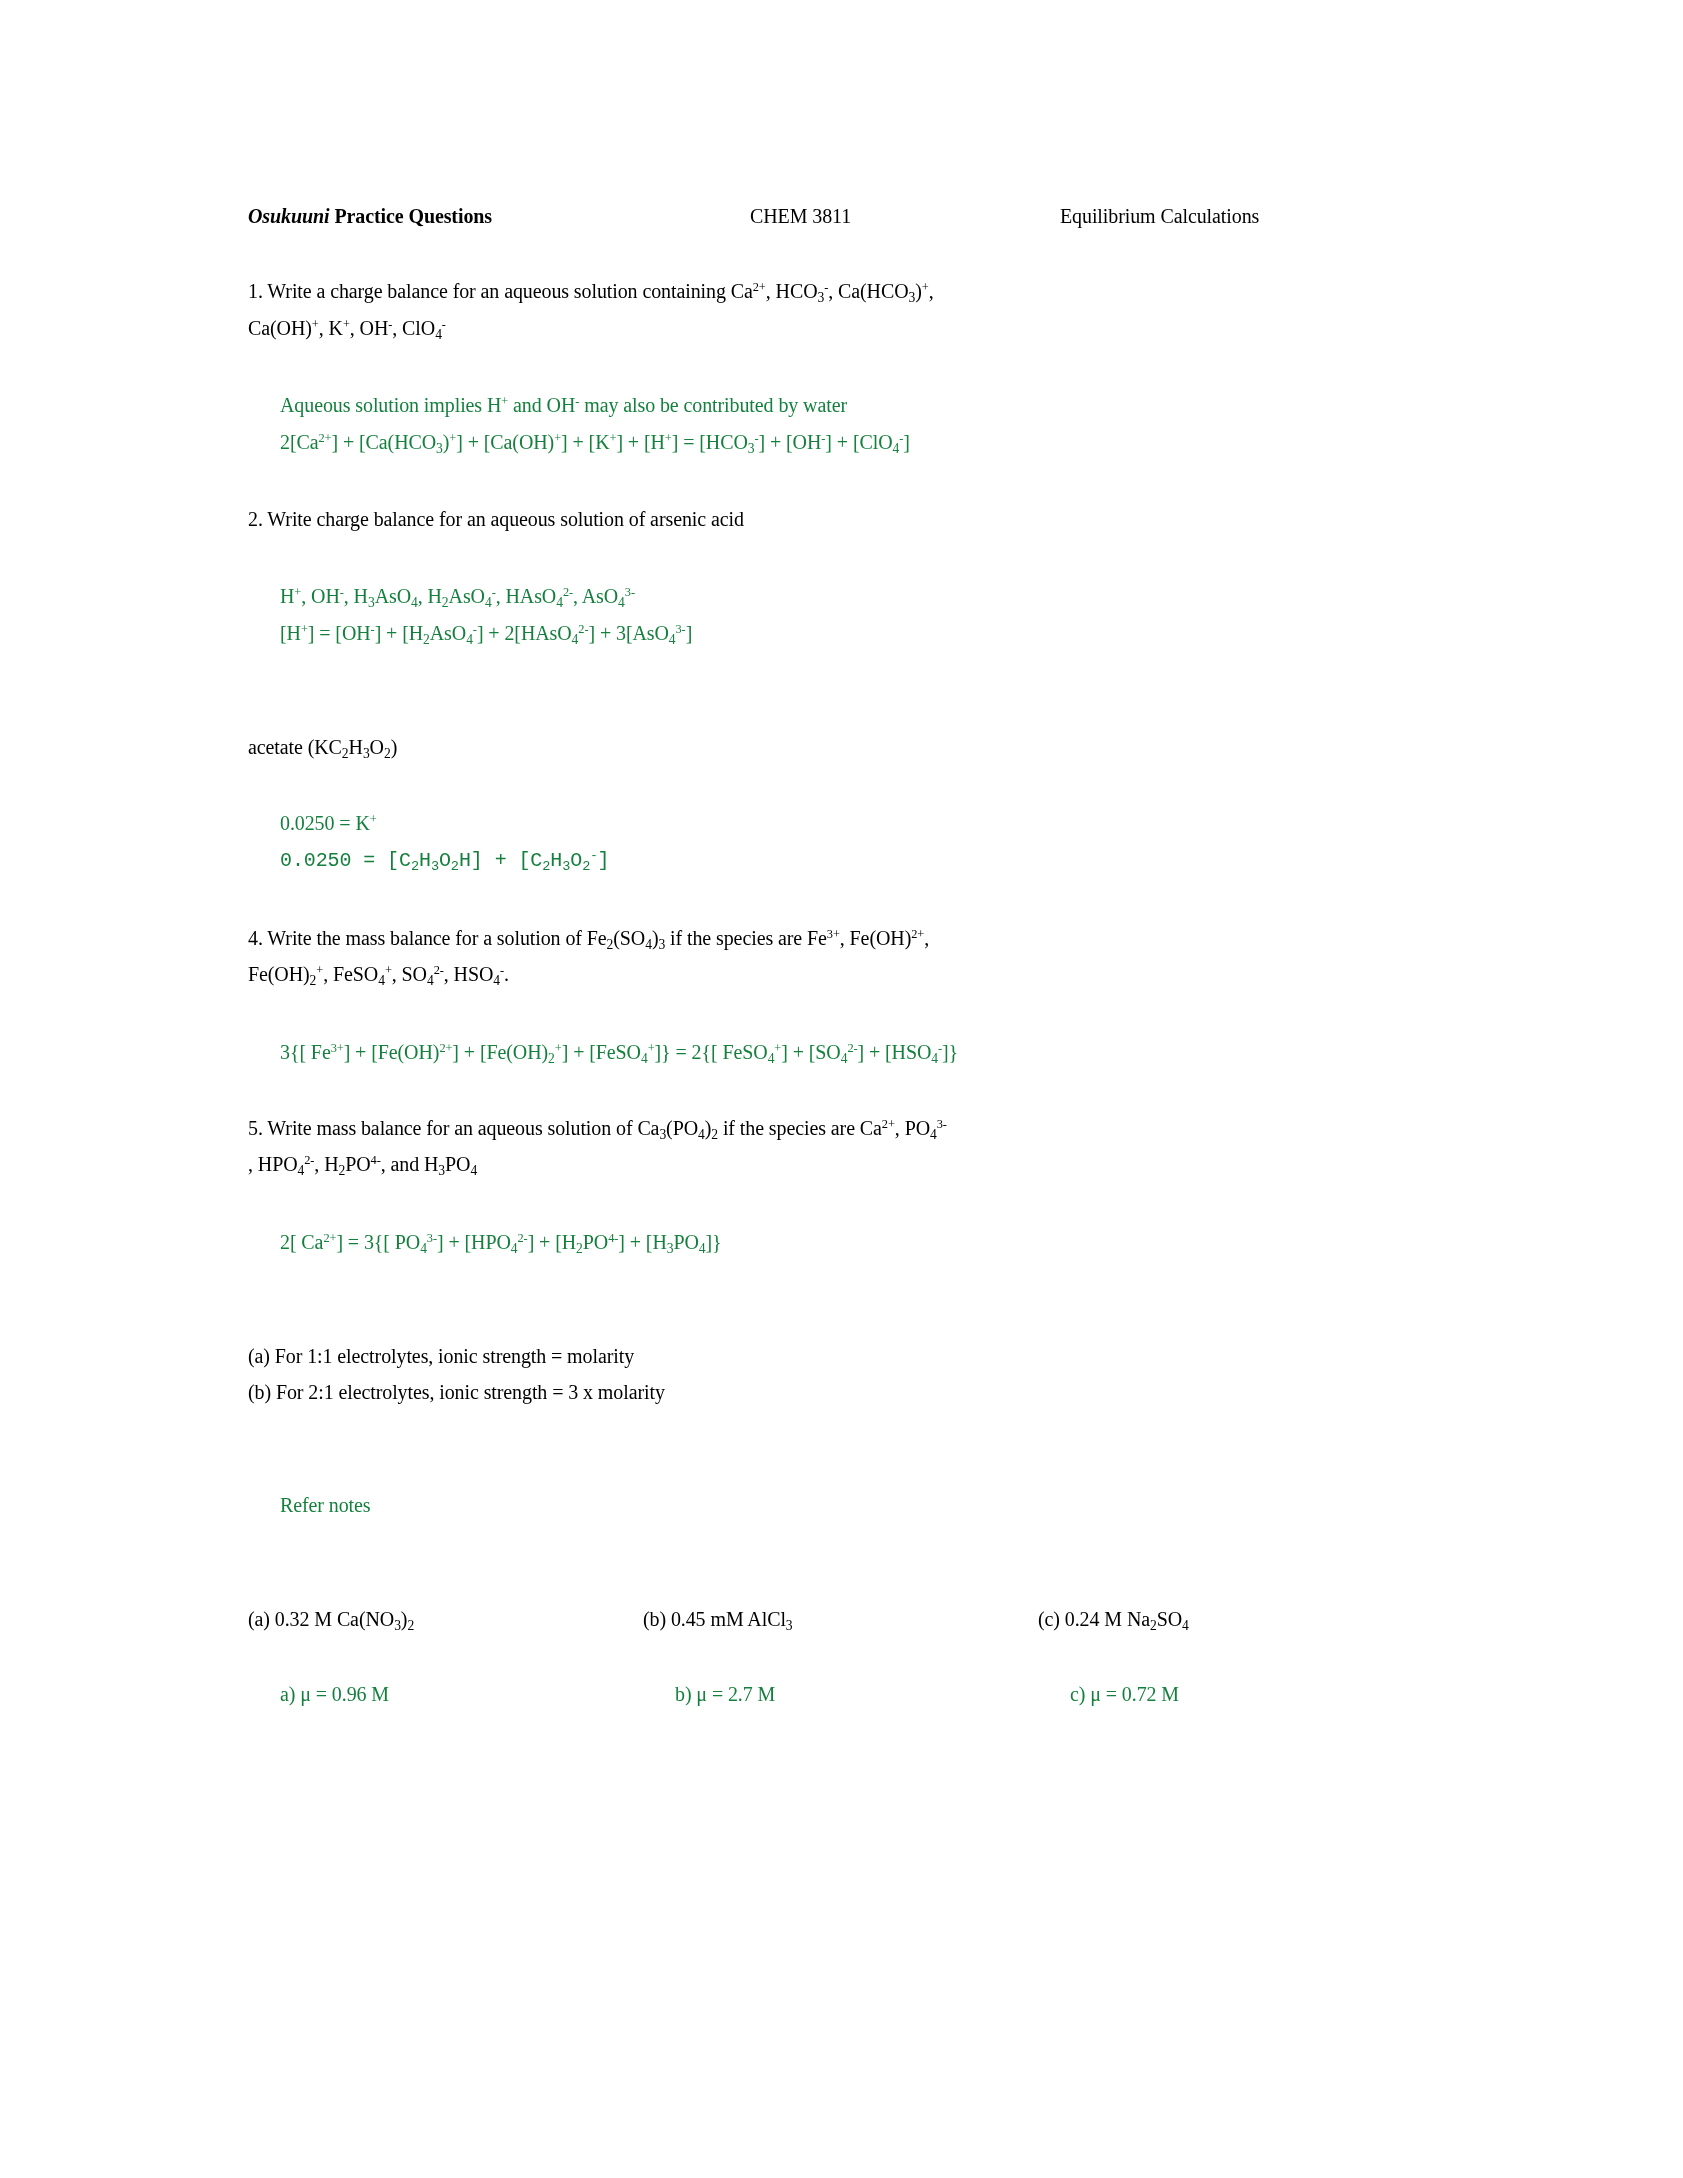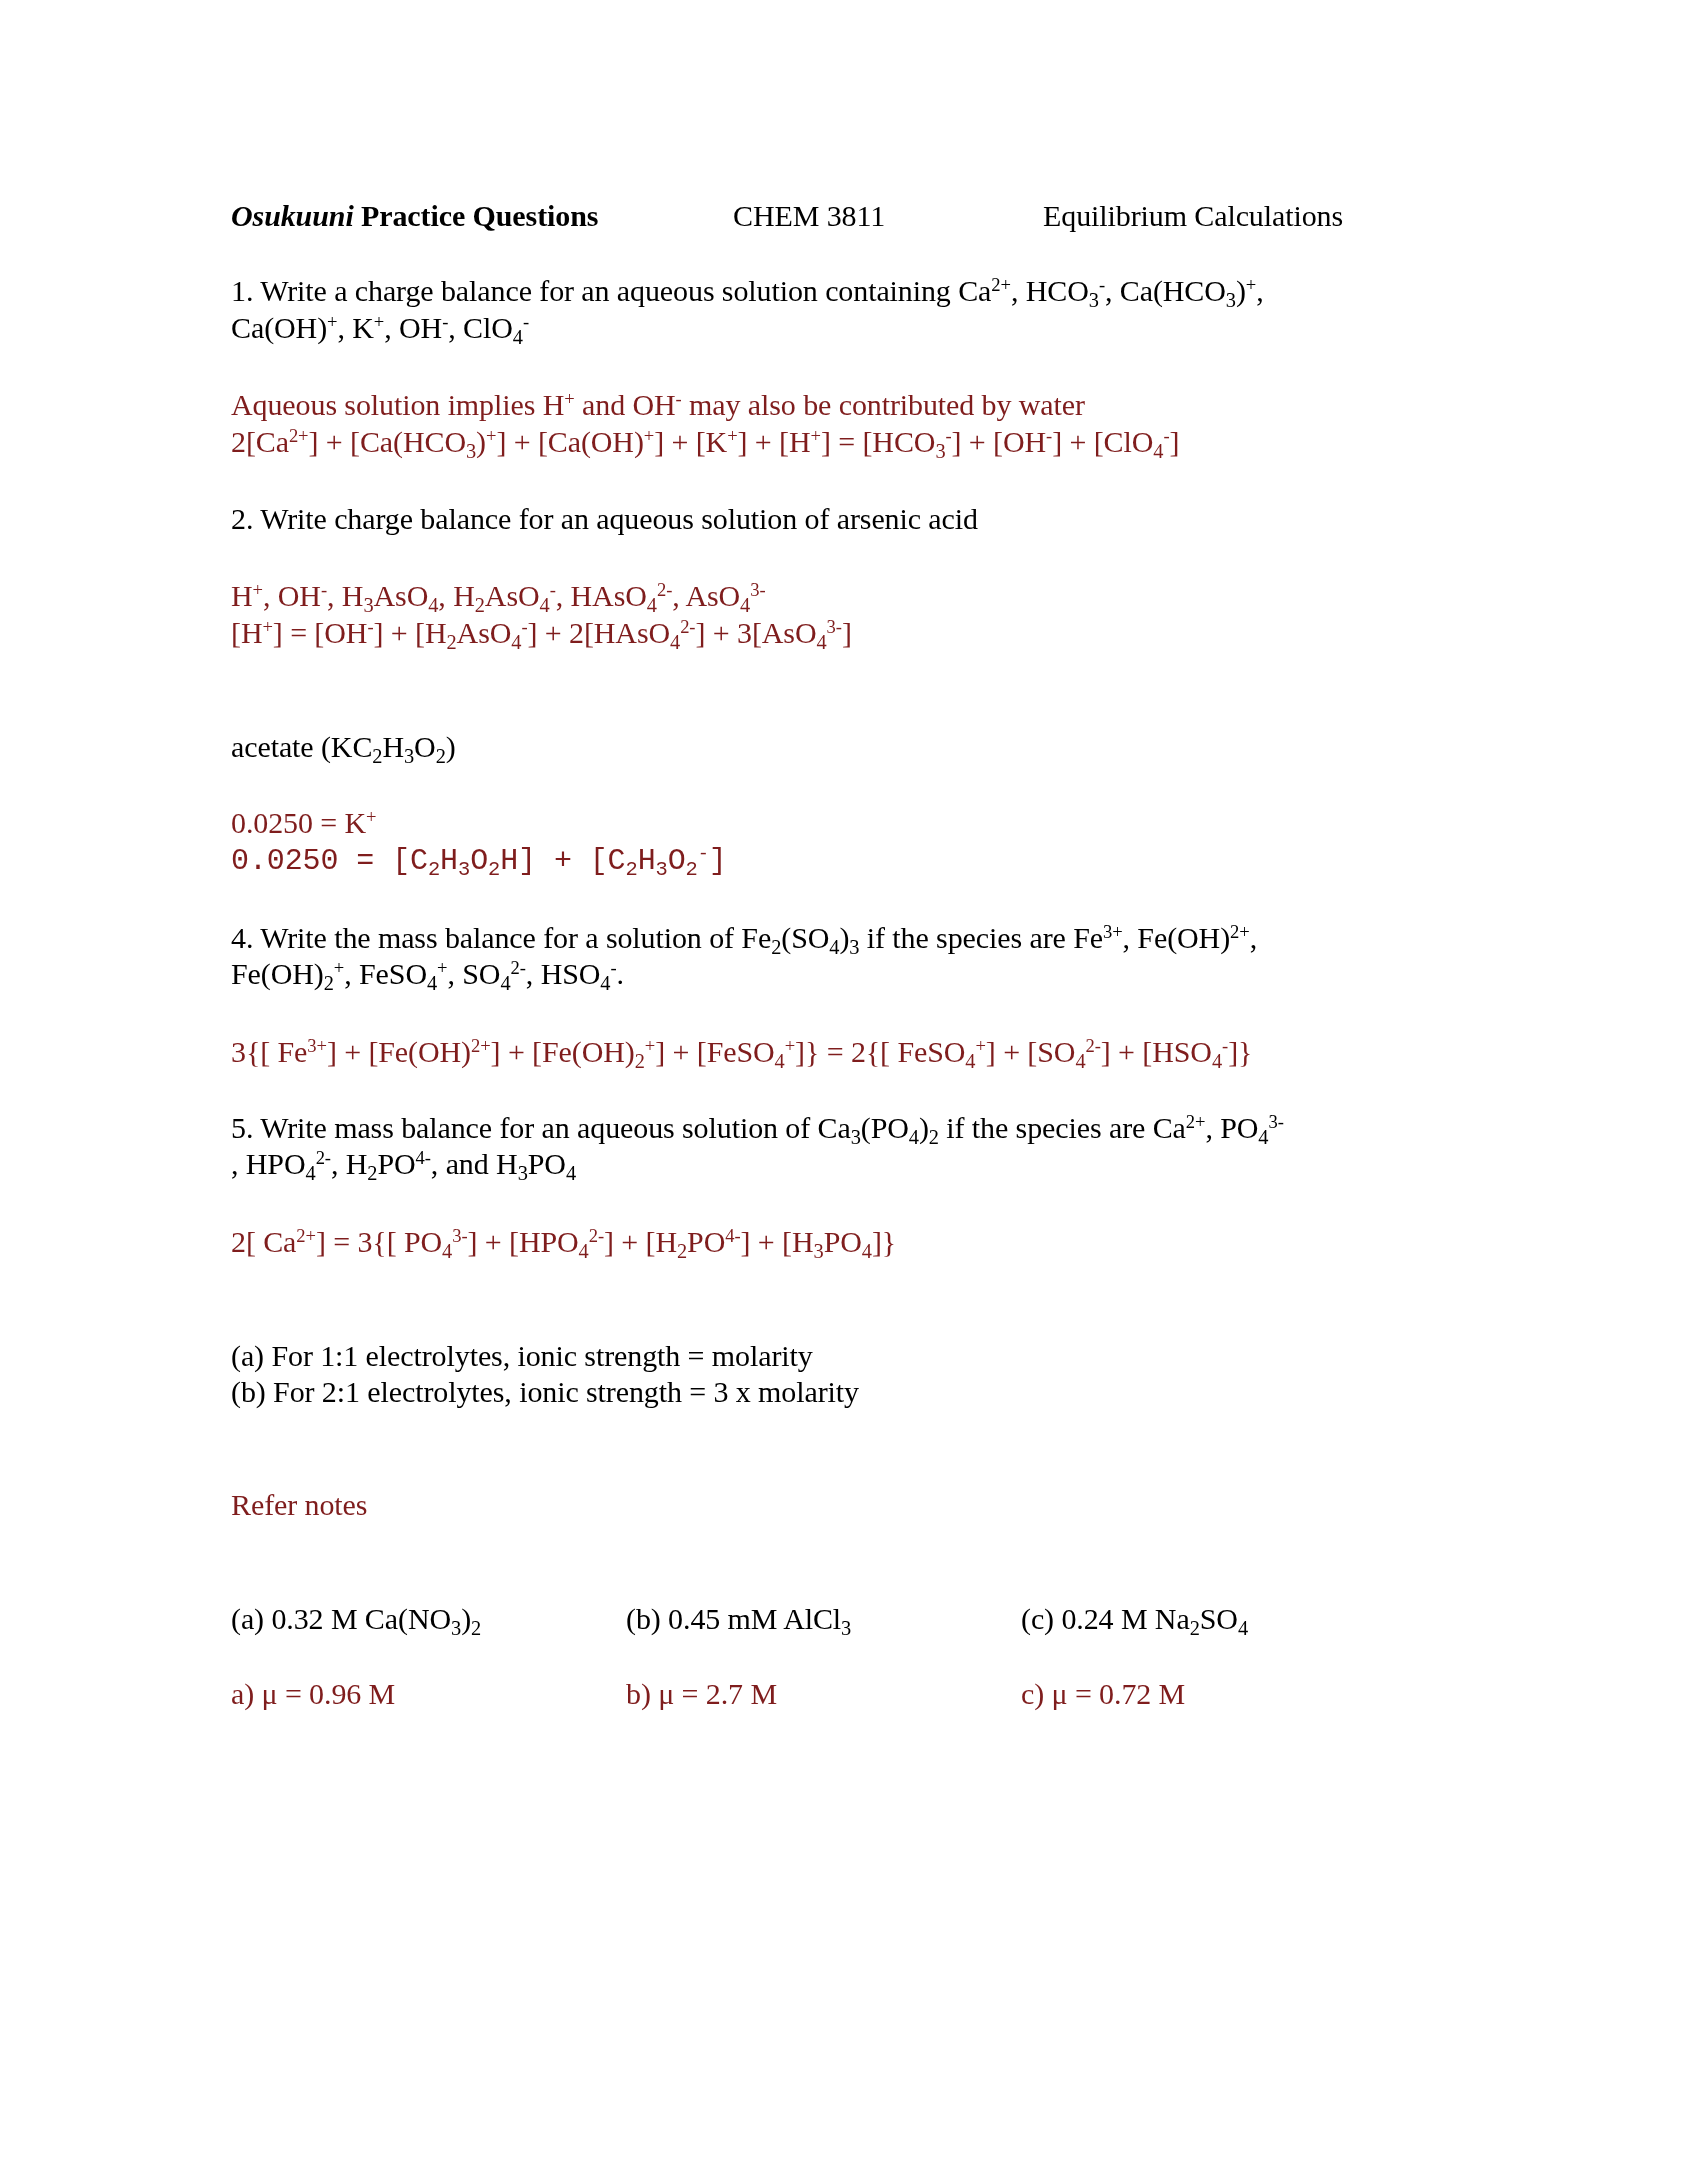--- a/index.html
+++ b/index.html
@@ -1,20 +1,20 @@
 <!DOCTYPE html>
 <html><head>
 <meta charset="utf-8">
 <style>
   html, body { margin:0; padding:0; background:#ffffff; }
   body { width:1683px; height:2178px; position:relative; overflow:hidden;
          font-family:"Liberation Serif", "DejaVu Serif", serif; color:#000; }
   .page { position:absolute; left:0; top:0; width:1683px; height:2178px; }
-  .line { position:absolute; left:231px; font-size:30px; line-height:36px; white-space:nowrap; letter-spacing:-0.1px; }
-  .red { color:#7f1d1d; }
+  .line { position:absolute; left:248px; font-size:20px; line-height:36px; white-space:nowrap; letter-spacing:-0.1px; }
+  .red { color:#15803d;margin-left:32px; }
   sub { font-size:0.68em; vertical-align:-0.28em; line-height:0; }
   sup { font-size:0.62em; vertical-align:0.55em; line-height:0; }
   .hdr-b { font-weight:bold; }
   .hdr-i { font-style:italic; }
   .col { position:absolute; white-space:nowrap; }
 </style>
 </head>
 <body>
 
 <div class="page">

